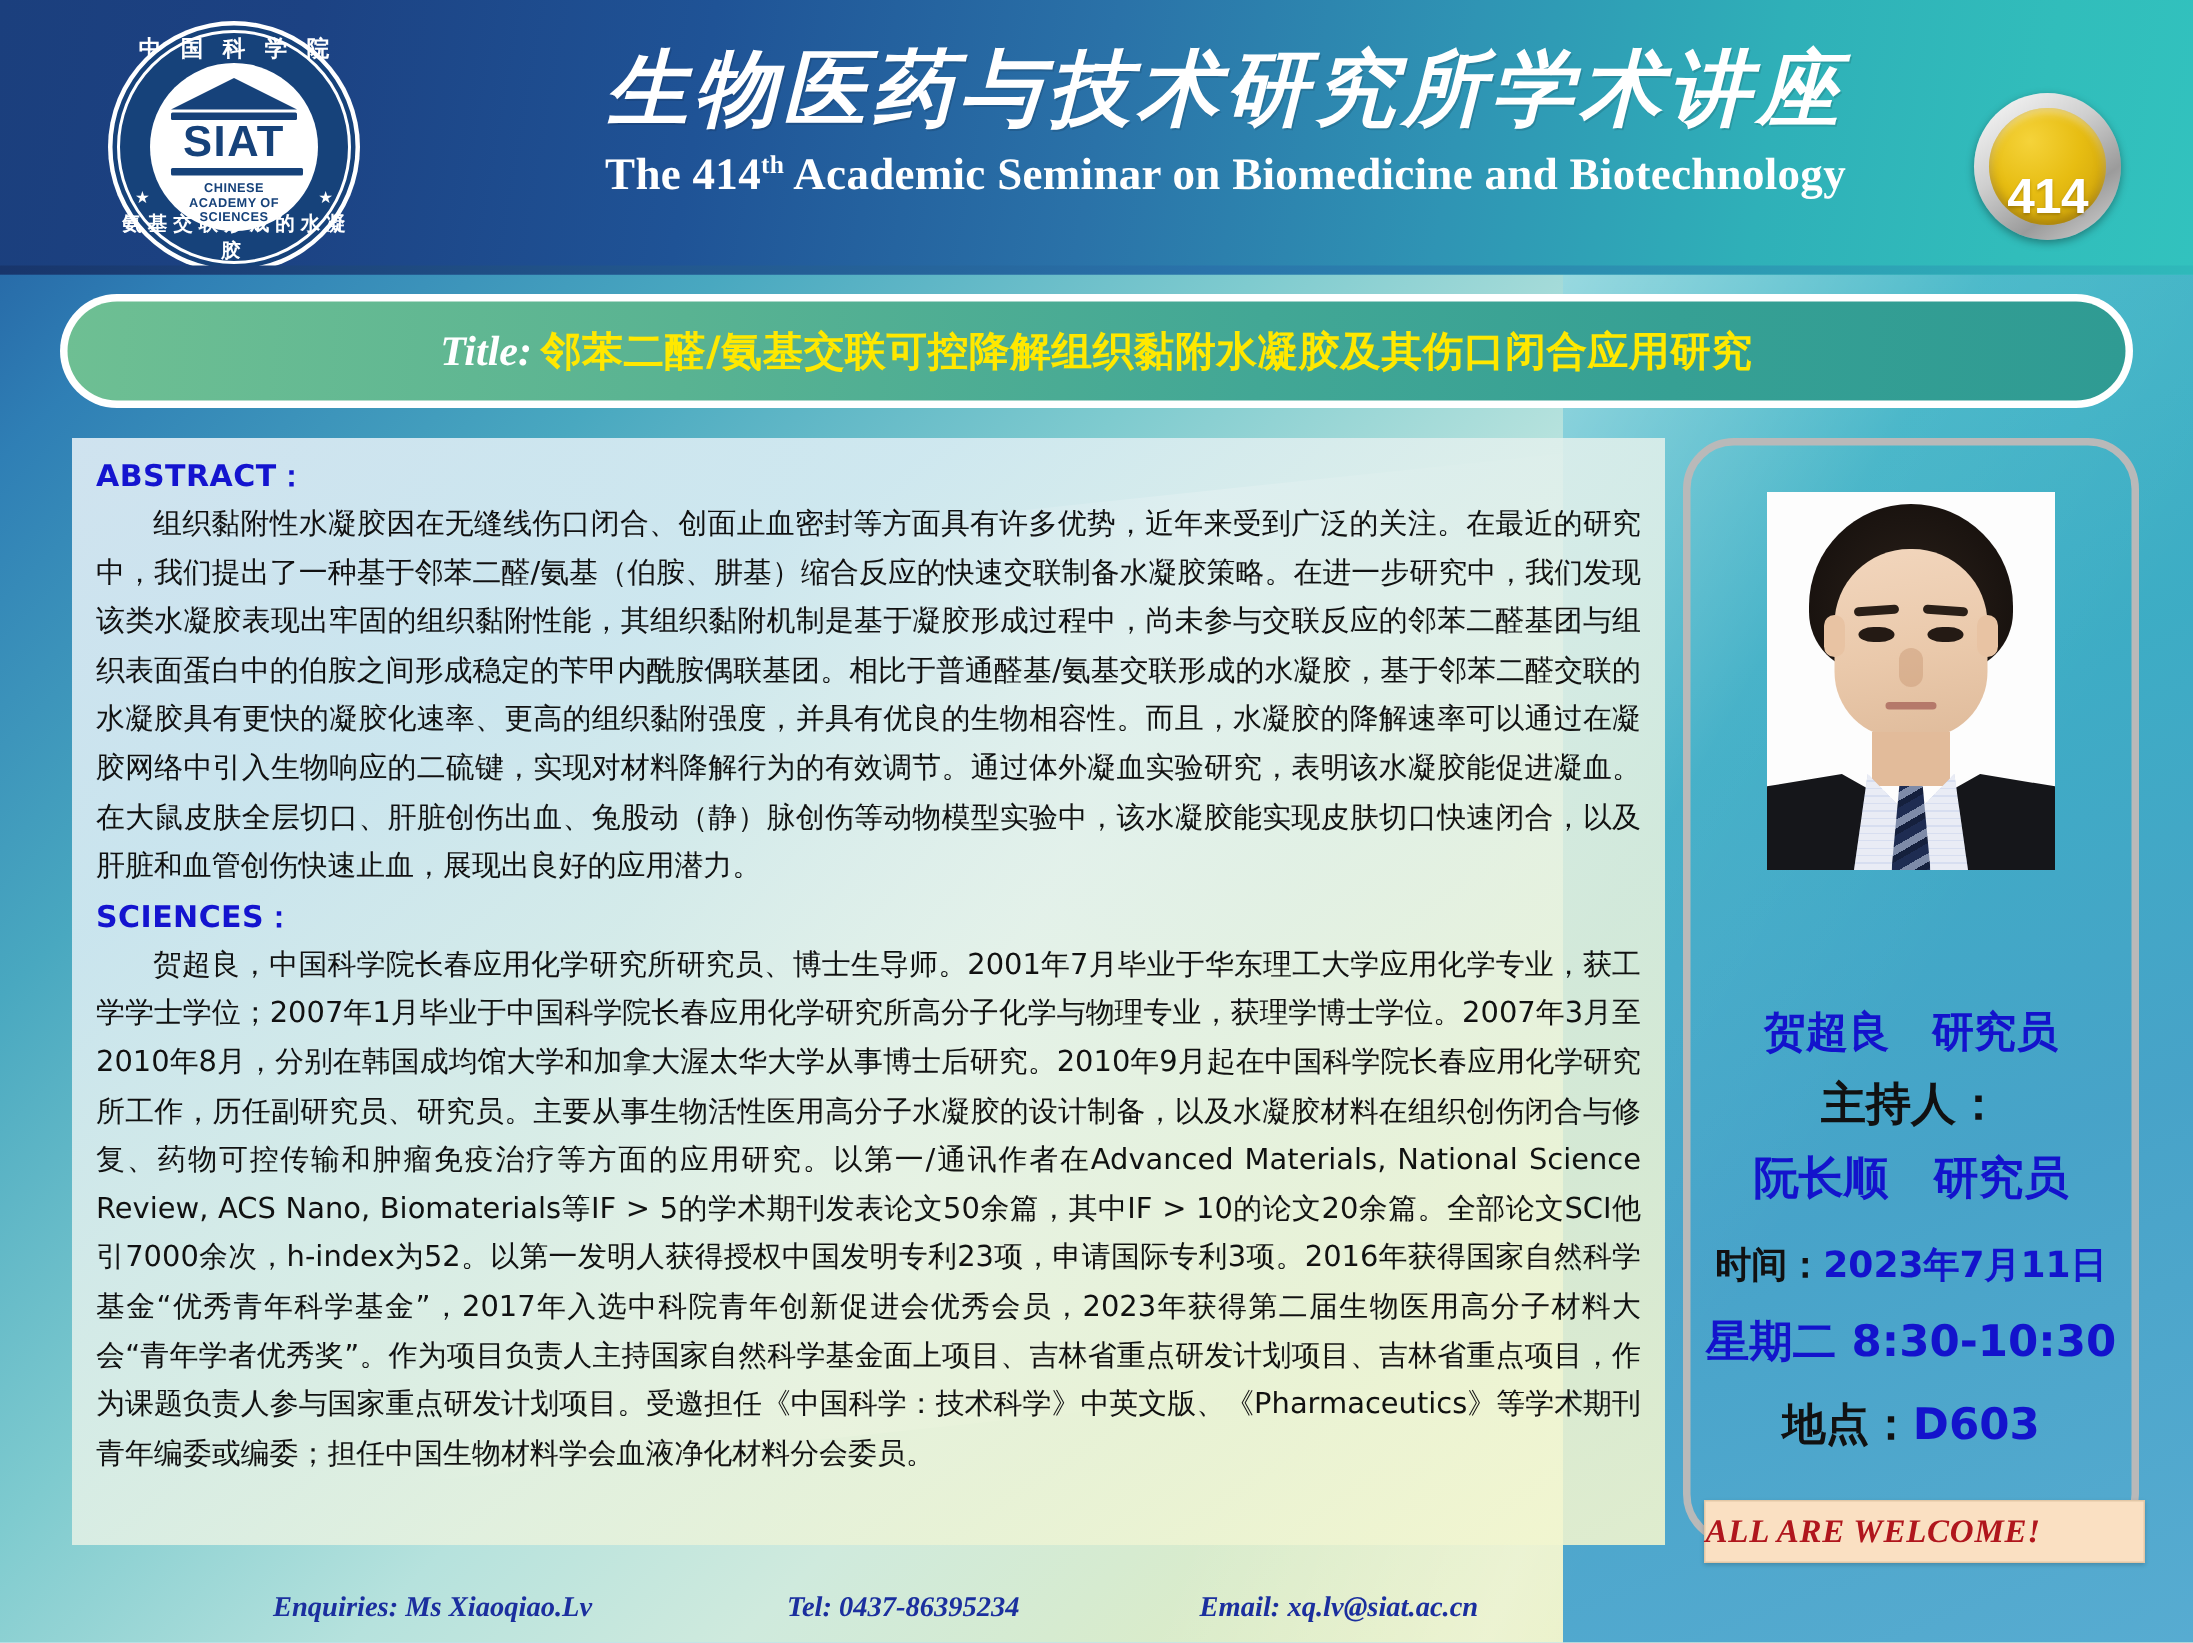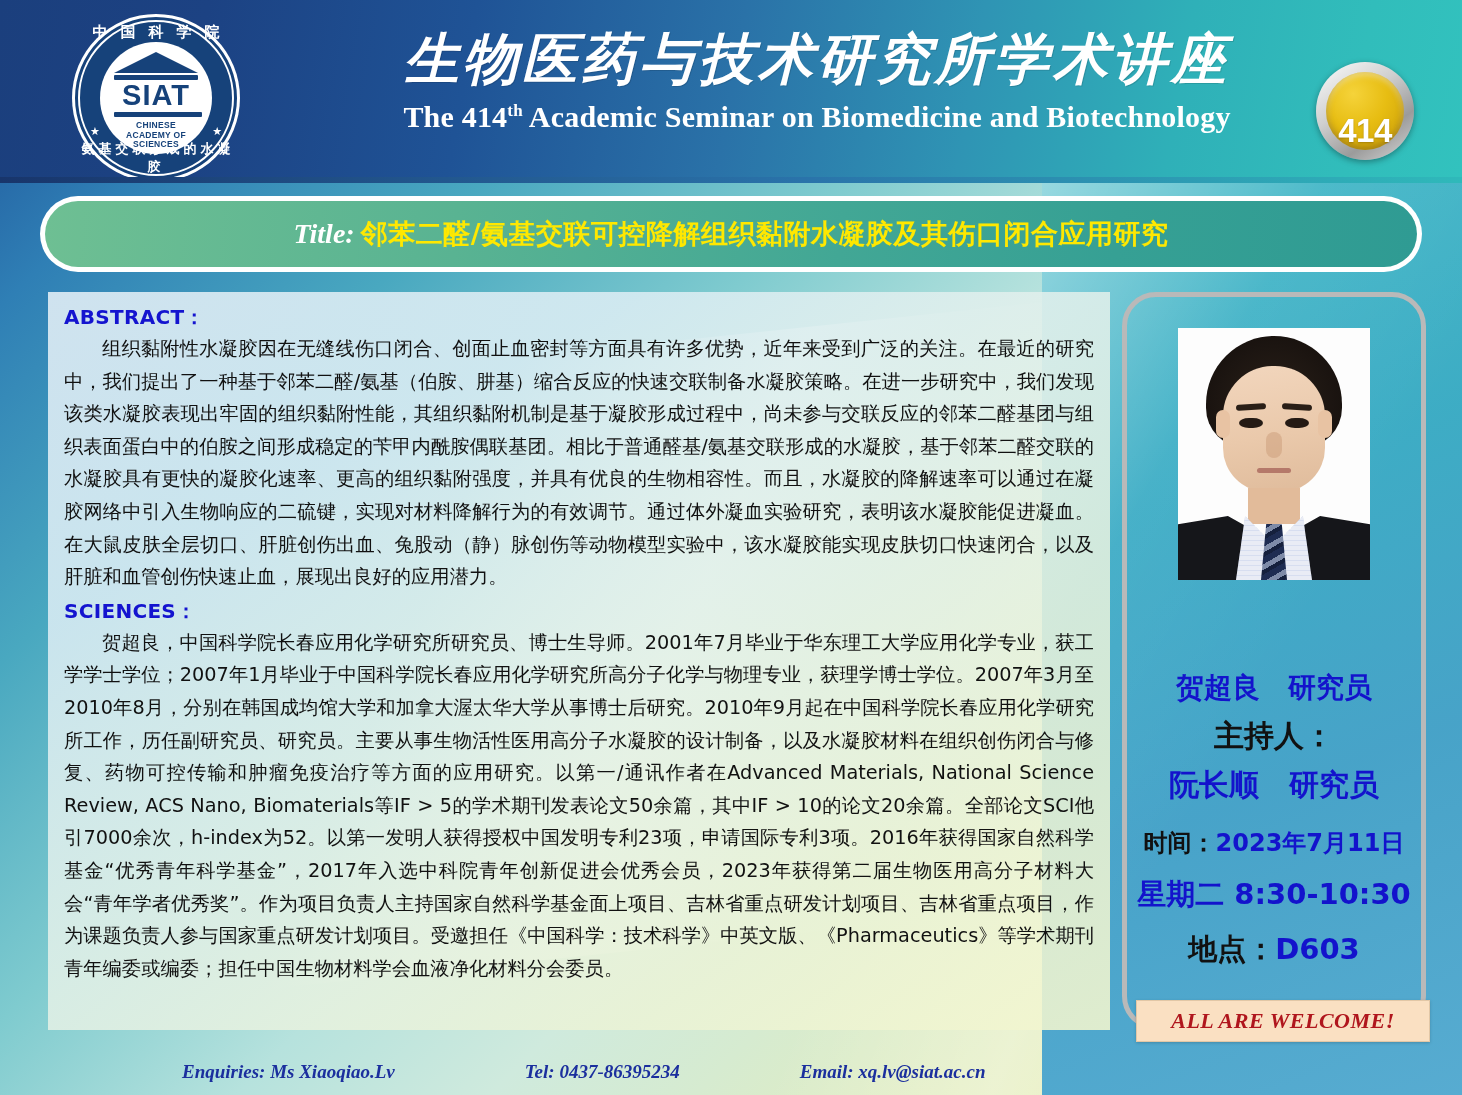--- a/index.html
+++ b/index.html
@@ -318,21 +318,21 @@
   .rp-blue  { color:#1313cc; }
   .rp-mix .k { color:#111111; }
   .rp-mix .v { color:#1313cc; }
 
   .welcome-box {
     position:absolute;
     left:1136px; top:1000px;
     width:294px; height:42px;
     background:#fae0c2;
     border:1px solid #e2c7a6;
-    display:flex;align-items:center;justify-content:center;
+    display:flex;align-items:center;justify-content:flex-start;
     box-shadow: 0 1px 3px rgba(0,0,0,.18);
   }
   .welcome-text {
     color:#b0161d; font-style:italic; font-weight:bold;
     font-size:22px;
     font-family:"Liberation Serif","DejaVu Serif",serif;
     letter-spacing:.5px;
   }
 
   

